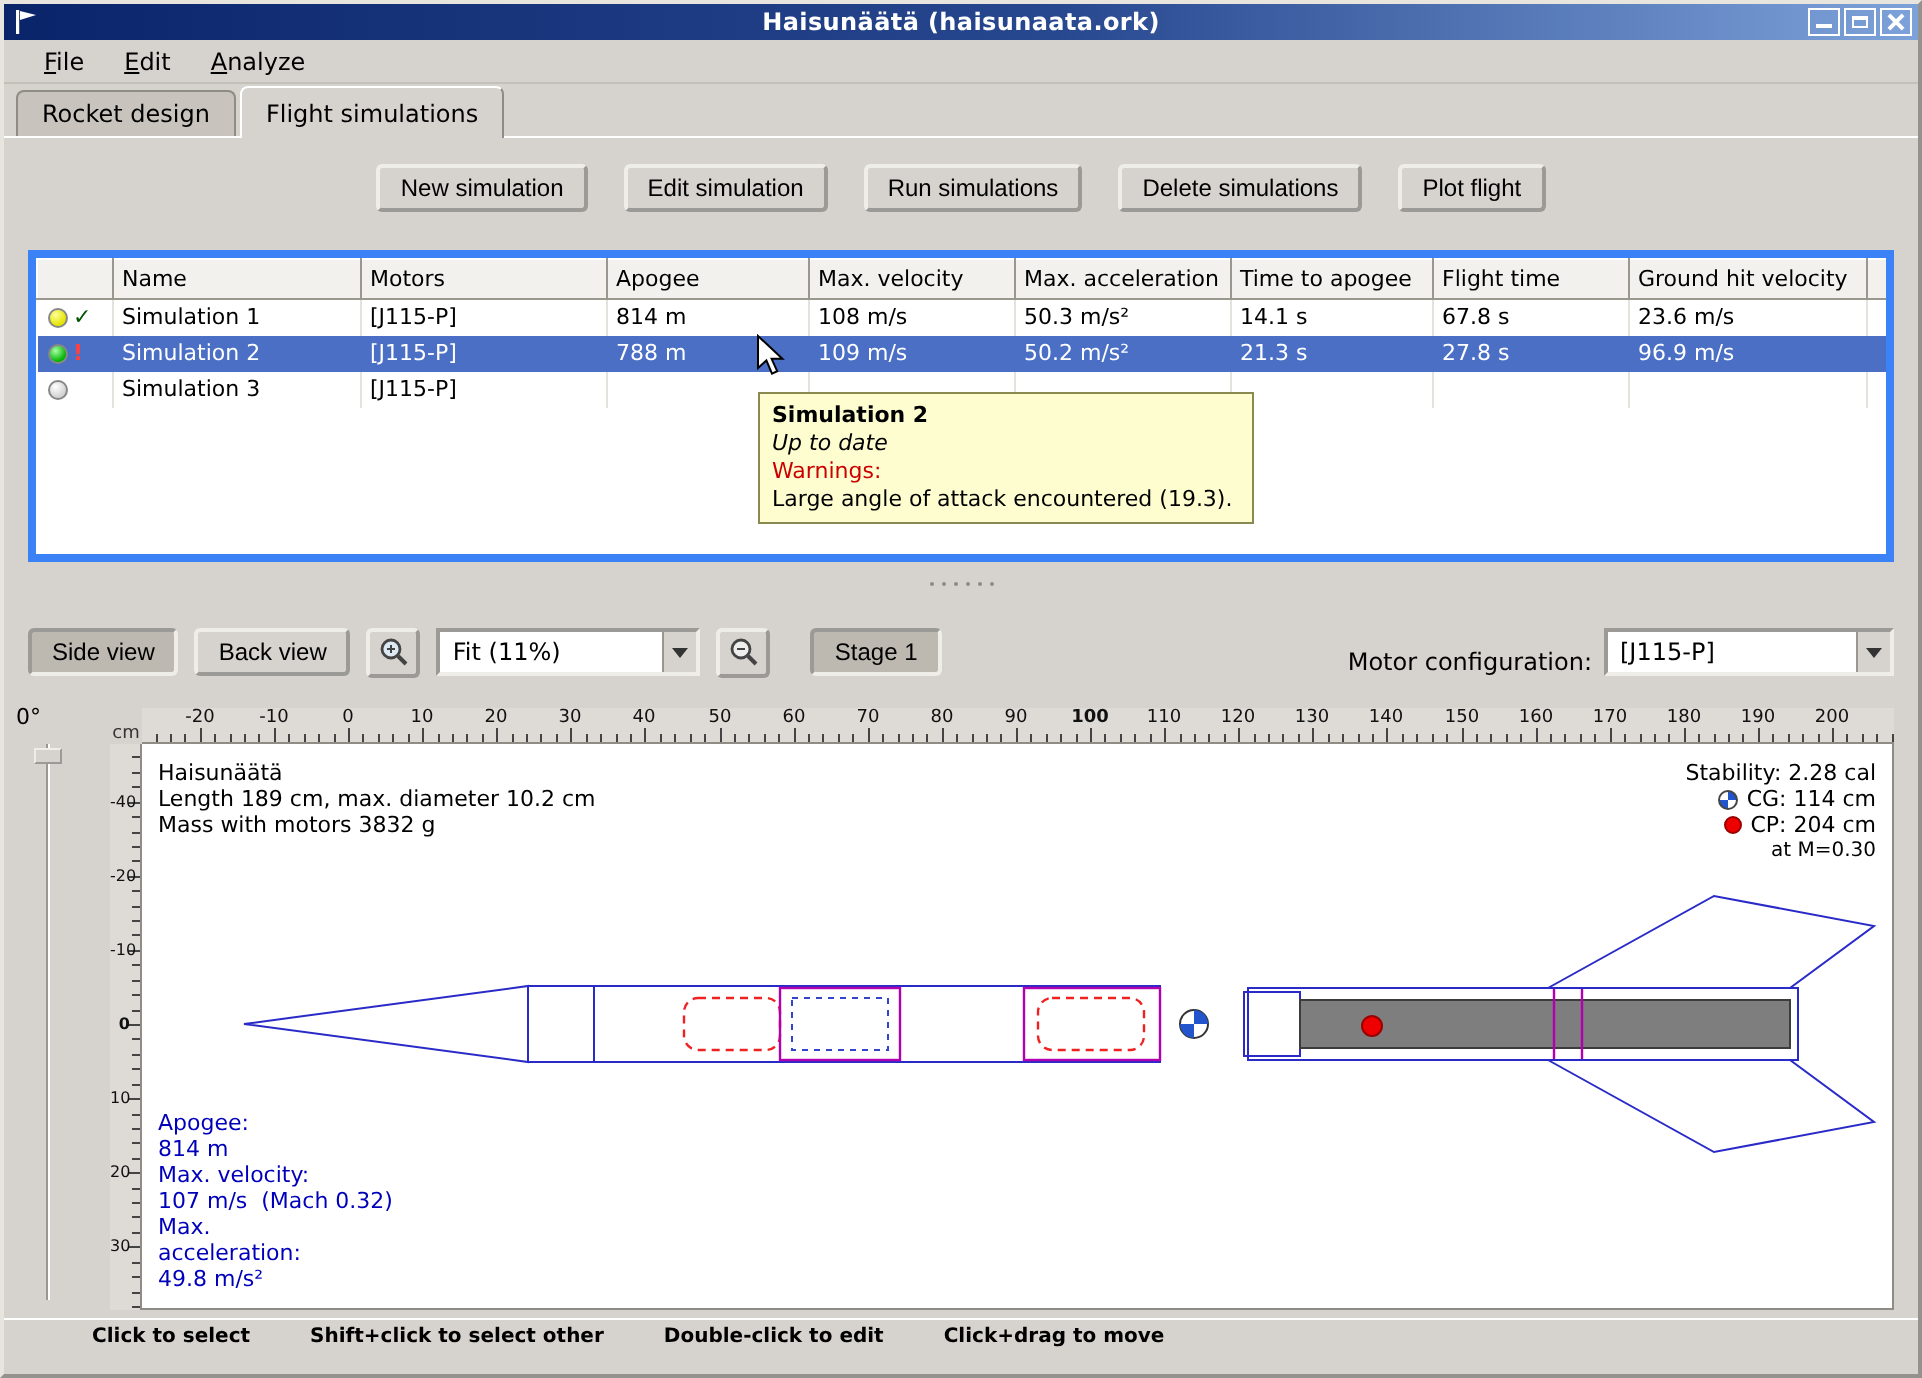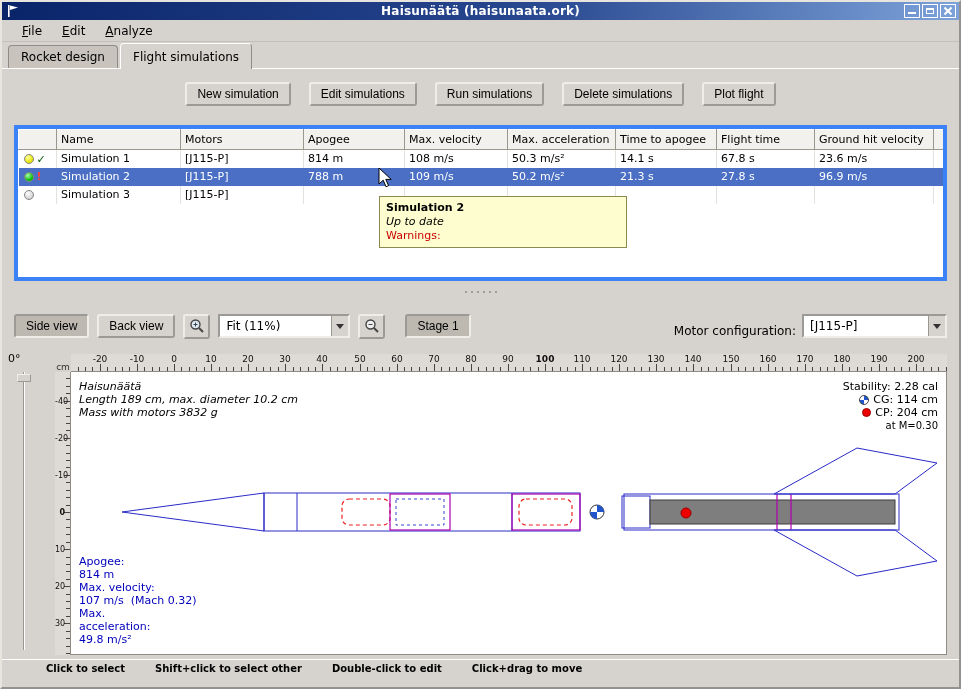--- a/index.html
+++ b/index.html
@@ -103,21 +103,21 @@
   .ruler-left .tick { position:absolute; right:0; height:1px; background:#444; }
   .ruler-left .tick.minor { width:4px; }
   .ruler-left .tick.major { width:6px; }
   .ruler-left .tick-label { position:absolute; left:0; width:10px; transform:translateY(-50%); font-size:8px; color:#111; text-align:right; }
   .tick-label.bold { font-weight:bold; }
 
   .canvas { position:absolute; left:69px; top:370px; width:876px; height:283px; background:#fff;
             border-right:1px solid #8f8c85; border-bottom:1px solid #8f8c85; overflow:hidden; }
   .rocket-svg { position:absolute; left:0; top:0; }
 
-  .rocket-info { position:absolute; left:8px; top:8px; font-size:11px; line-height:13px; color:#000;font-style:italic; }
+  .rocket-info { position:absolute; left:8px; top:8px; font-size:11px; line-height:13px; color:#000; }
   .stability-info { position:absolute; right:8px; top:8px; font-size:11px; line-height:13px; text-align:right; color:#000; }
   .stab-row { display:flex; align-items:center; justify-content:flex-end; gap:4px; }
   .cg-mini { width:10px; height:10px; border-radius:50%; border:1px solid #444;
              background: conic-gradient(#2255cc 0 90deg, #fff 90deg 180deg, #2255cc 180deg 270deg, #fff 270deg 360deg); }
   .cp-mini { width:9px; height:9px; border-radius:50%; background:#ee0000; border:1px solid #990000; }
   .stab-mach { font-size:10px; }
 
   .flight-info { position:absolute; left:8px; bottom:8px; font-size:11px; line-height:13px; color:#0000bb; }
   .fi-row { display:flex;flex-direction:column; }
   .fi-label { width:96px; }
@@ -163,21 +163,21 @@
   </div>
 
   <div class="tabs">
     <div class="tab">Rocket design</div>
     <div class="tab active">Flight simulations</div>
   </div>
   <div class="tab-line"></div>
 
   <div class="sim-buttons">
     <button class="btn">New simulation</button>
-    <button class="btn">Edit simulations</button>
+    <button class="btn">Edit simulation</button>
     <button class="btn">Run simulations</button>
     <button class="btn">Delete simulations</button>
     <button class="btn">Plot flight</button>
   </div>
 
   <div class="table-wrap">
     <table>
       <colgroup>
         <col style="width:38px">
           <col style="width:124px">
@@ -242,20 +242,21 @@
           <td></td>
         </tr>
       </tbody>
     </table>
   </div>
 
   <div class="tooltip">
     <div class="tt-title">Simulation 2</div>
     <div class="tt-state">Up to date</div>
     <div class="tt-warnlabel">Warnings:</div>
+    <div class="tt-warning">Large angle of attack encountered (19.3).</div>
   </div>
 
   <svg class="cursor" width="16" height="22" viewBox="0 0 16 22">
     <path d="M1,1 L1,17 L5.2,13.2 L8,19.8 L10.6,18.6 L7.8,12.4 L13.2,12.4 Z" fill="#fff" stroke="#000" stroke-width="1"></path>
   </svg>
 
   <div class="splitter">
     <span class="dot"></span>
       <span class="dot"></span>
       <span class="dot"></span>

